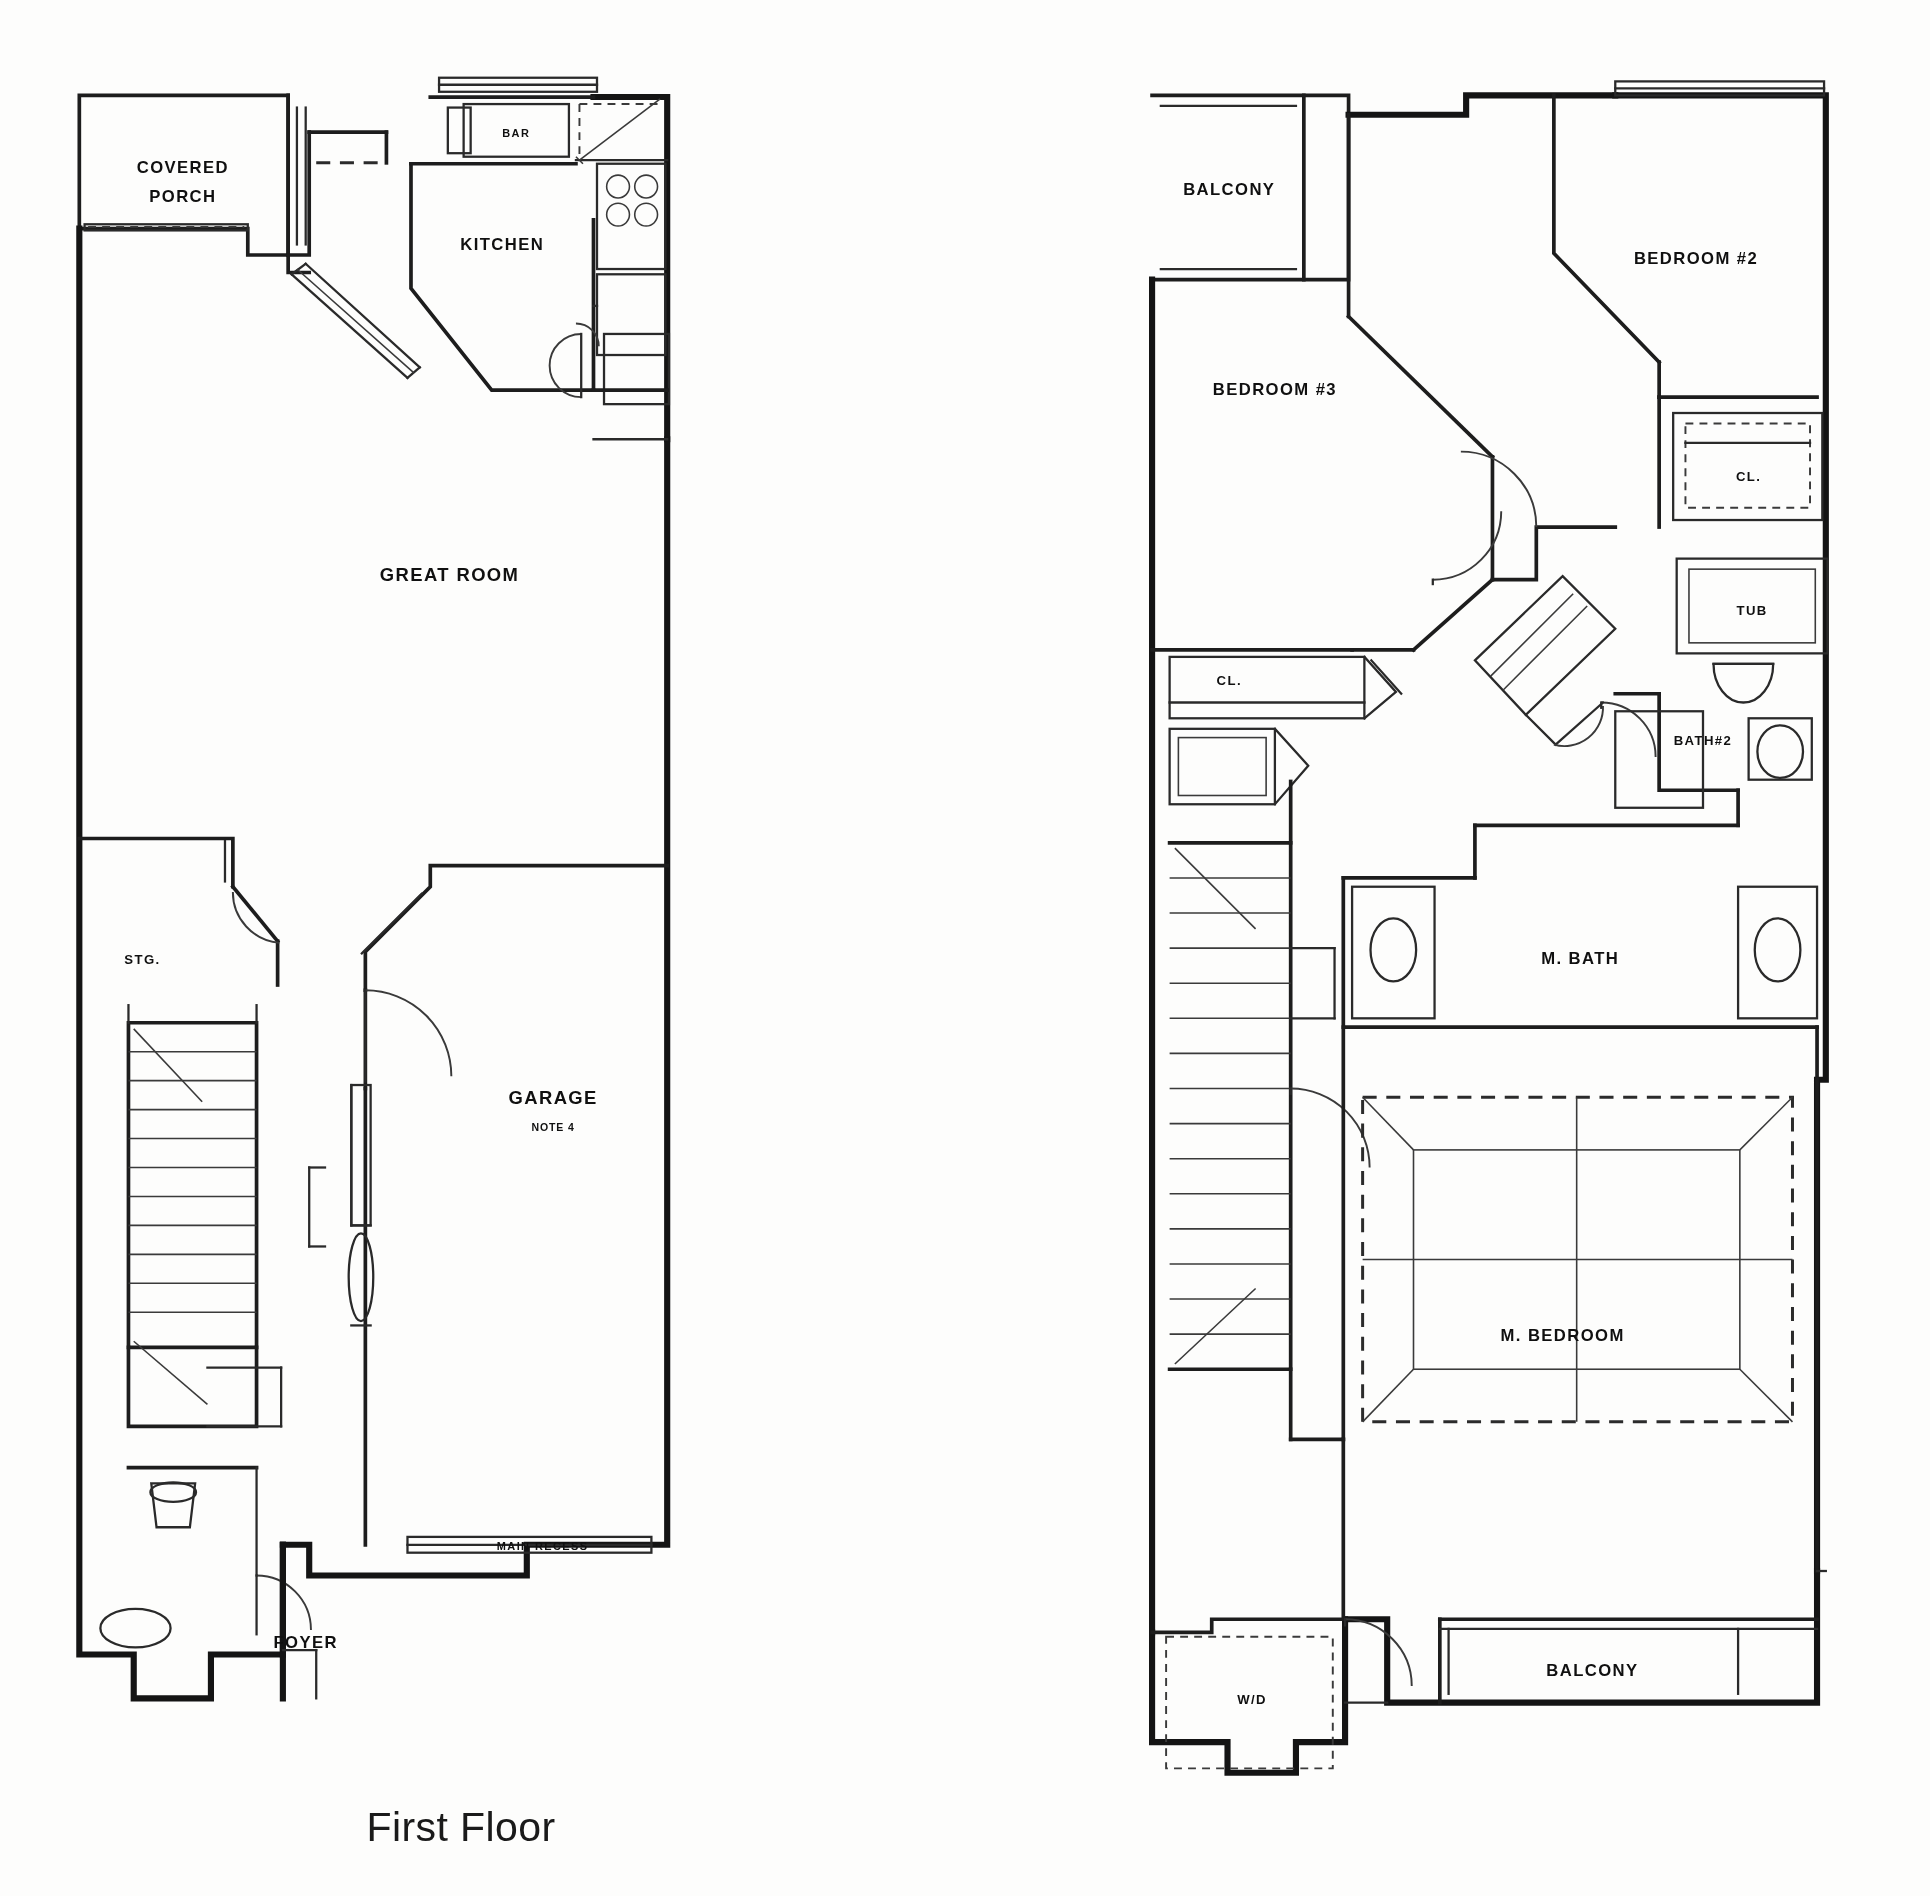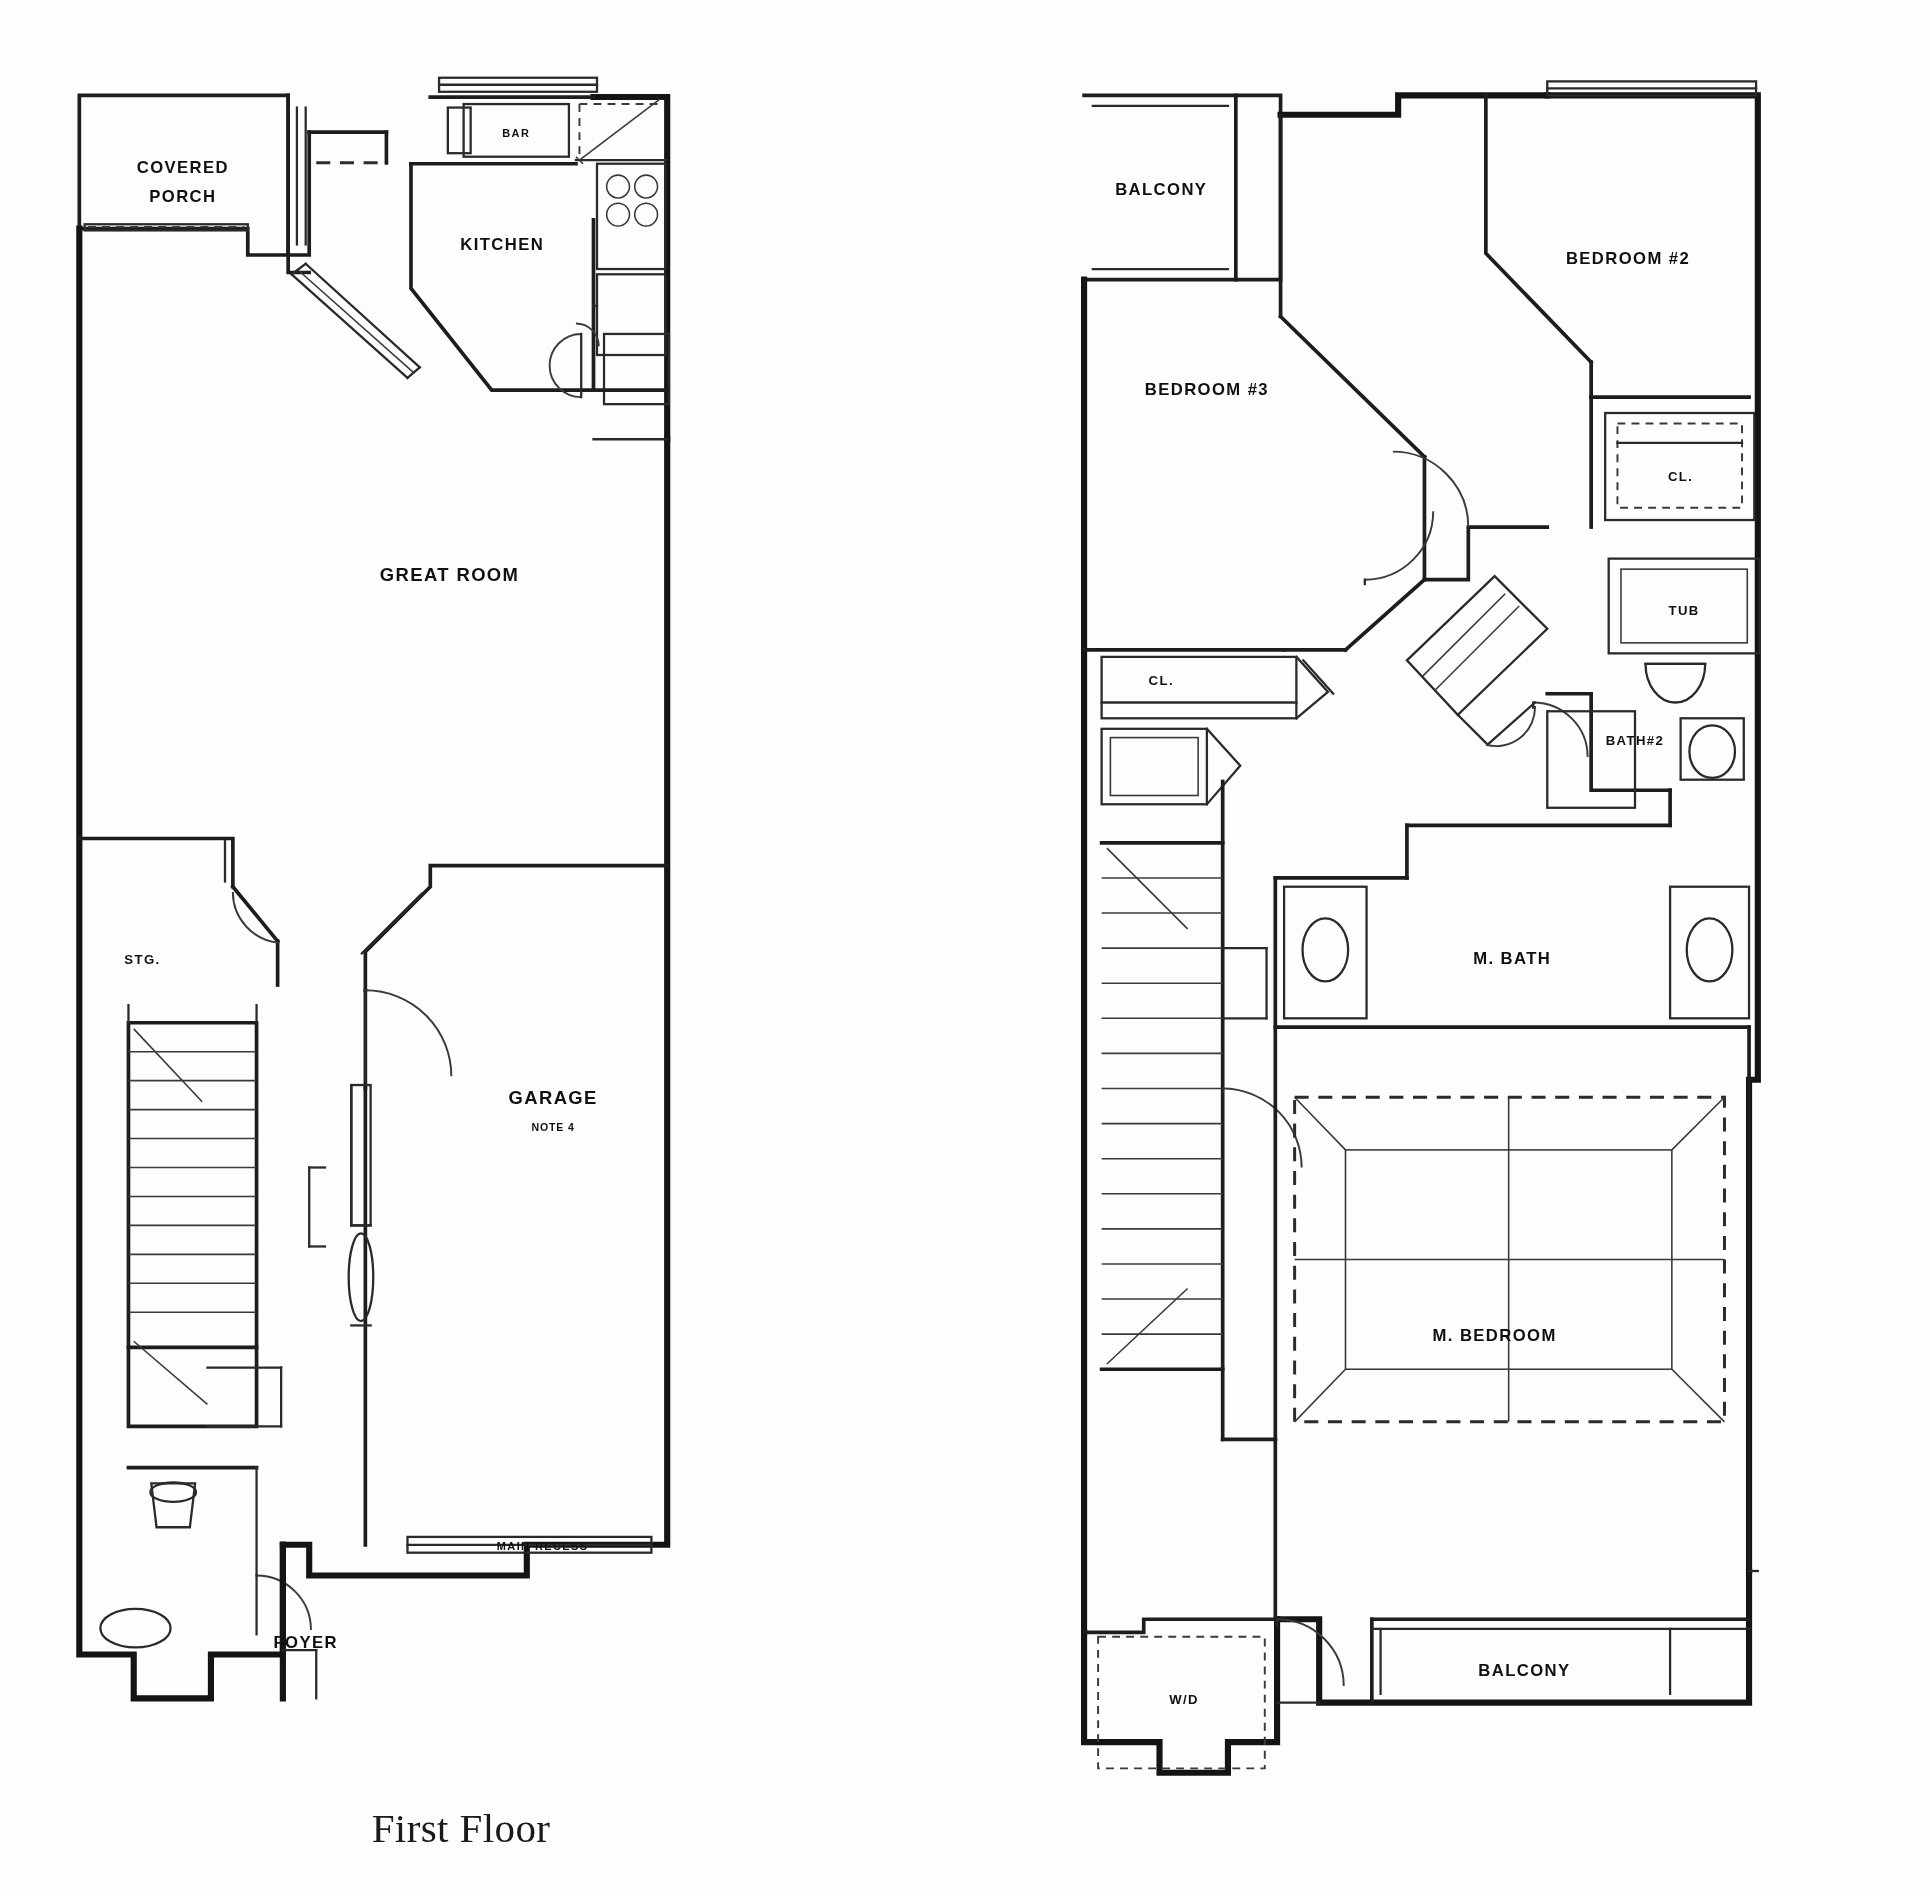--- a/index.html
+++ b/index.html
@@ -20,27 +20,27 @@
     left: 0; top: 0;
     width: 1930px;
     height: 1896px;
     background: #fdfdfc;
   }
   .plan-wrap {
     position: absolute;
     top: 0;
   }
   #first-floor-wrap  { left: 53px;  width: 816px;  height: 1896px; }
-  #second-floor-wrap { left: 1056px; width: 772px; height: 1492px; }
+  #second-floor-wrap { left: 1124px; width: 772px; height: 1492px; }
 
   .floor-caption {
     position: absolute;
     width: 100%;
     text-align: center;
-    font-family: Liberation Serif, serif;
+    font-family: Liberation Sans, sans-serif;
     font-size: 41px;
     color: #1a1a1a;
     letter-spacing: 0.4px;
   }
   #first-floor-caption  { top: 1804px; left: 0; width: 816px; text-align: center; }
   #second-floor-caption { top: 1804px; left: 0; width: 772px; text-align: center; }
 
   svg { display: block; }
 
   

